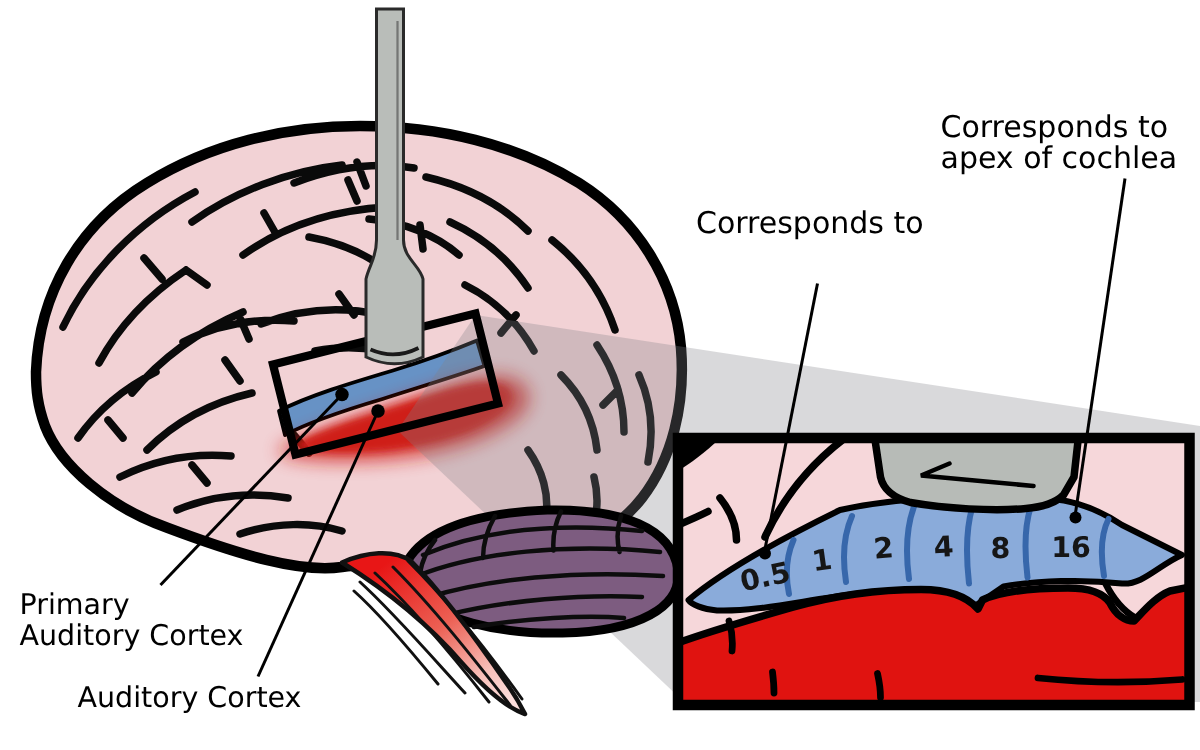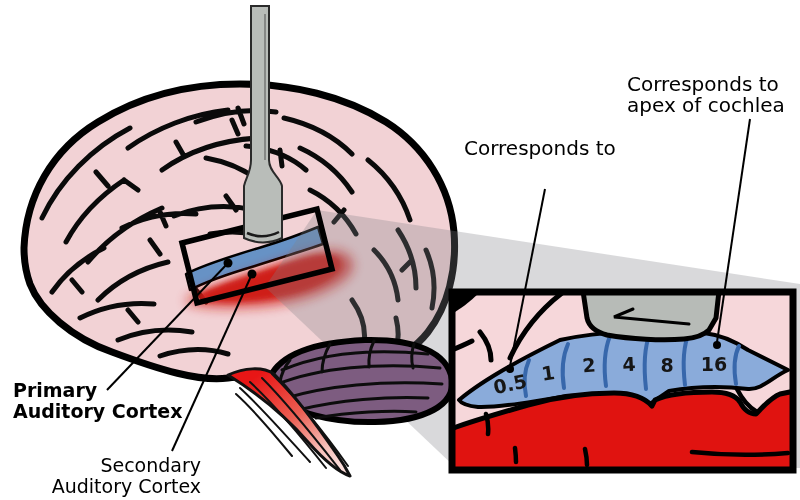--- a/index.html
+++ b/index.html
@@ -3,21 +3,21 @@
 <meta charset="utf-8">
 <style>
   html,body{margin:0;padding:0;background:#ffffff;}
   .stage{position:relative;width:800px;height:500px;overflow:hidden;
          font-family:"DejaVu Sans","Liberation Sans",sans-serif;background:#fff;}
   .stage svg{position:absolute;left:0;top:0;}
   .callout{position:absolute;color:#000;line-height:21px;white-space:nowrap;}
   .callout div{white-space:nowrap;}
   .top-callout{font-size:20px;text-align:left;}
   .bottom-callout{font-size:19px;}
-  #primary-label{left:13px;top:380px;text-align:left;font-weight:bold;}
+  #primary-label{left:13px;top:393px;text-align:left;}
   #secondary-label{left:41px;top:455px;width:160px;text-align:right;}
   #apex-label{left:464px;top:138px;width:166px;}
   #base-label{left:627px;top:74px;width:166px;}
   .freq{font-weight:bold;font-size:19px;fill:#161616;
         font-family:"DejaVu Sans","Liberation Sans",sans-serif;}
 </style>
 </head>
 <body>
 
 <div class="stage">
@@ -169,21 +169,20 @@
     <path d="M 750,119 L 717,342" stroke="#000000" stroke-width="2" fill="none"></path>
     <circle cx="717" cy="345" r="4" fill="#000000"></circle>
   </g>
 </svg>
 
 <div class="callout bottom-callout" id="primary-label">
   <div>Primary</div>
   <div>Auditory Cortex</div>
 </div>
 <div class="callout bottom-callout" id="secondary-label">
-  <div>Secondary</div>
   <div>Auditory Cortex</div>
 </div>
 <div class="callout top-callout" id="apex-label">
   <div>Corresponds to</div>
 </div>
 <div class="callout top-callout" id="base-label">
   <div>Corresponds to</div>
   <div>apex of cochlea</div>
 </div>
 

